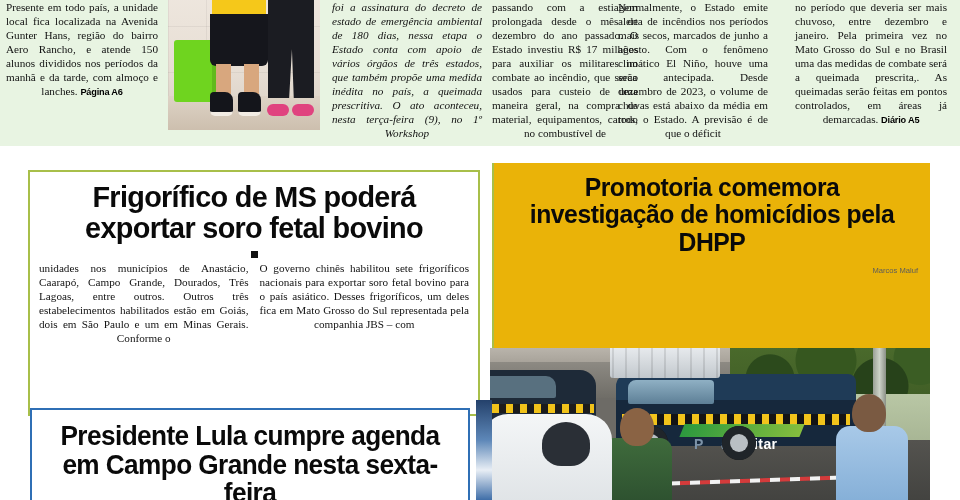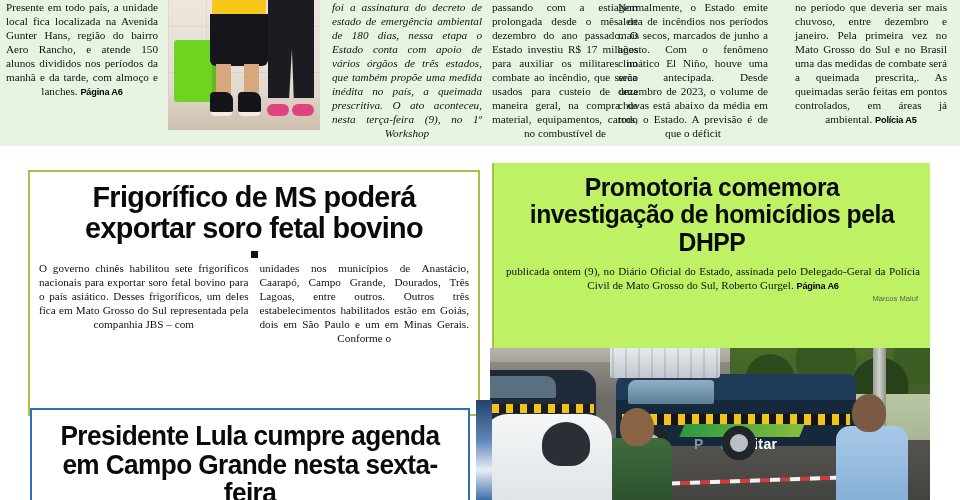--- a/index.html
+++ b/index.html
@@ -152,21 +152,21 @@
     gap: 11px;
     padding: 0 9px;
   }
   #frigorifico-cols > div { flex: 1 1 0; }
 
   
   #box-promotoria {
     position: absolute;
     left: 492px; top: 163px;
     width: 438px; height: 337px;
-    background: #bef264;
+    background: #eab308;
     border-left: 2px solid #a8bf4a;
     box-sizing: border-box;
   }
   #headline-promotoria {
     font-family: "Liberation Sans", sans-serif;
     font-weight: bold;
     font-size: 25.5px;
     line-height: 1.07;
     text-align: center;
     letter-spacing: -0.5px;
@@ -410,50 +410,46 @@
 
       <div class="top-col body-col" id="top-col-3">
         <span>passando com a estiagem prolongada desde o mês de dezembro do ano passado. O Estado investiu R$ 17 milhões para auxiliar os militares no combate ao incêndio, que serão usados para custeio de uma maneira geral, na compra de material, equipamentos, carros, no combustível de</span>
       </div>
 
       <div class="top-col body-col" id="top-col-4">
         <span>Normalmente, o Estado emite alerta de incêndios nos períodos mais secos, marcados de junho a agosto. Com o fenômeno climático El Niño, houve uma seca antecipada. Desde dezembro de 2023, o volume de chuvas está abaixo da média em todo o Estado. A previsão é de que o déficit</span>
       </div>
 
       <div class="top-col body-col" id="top-col-5">
-        <span>no período que deveria ser mais chuvoso, entre dezembro e janeiro. Pela primeira vez no Mato Grosso do Sul e no Brasil uma das medidas de combate será a queimada prescrita,. As queimadas serão feitas em pontos controlados, em áreas já ambiental.</span>
-        <span class="page-ref">Polícia A5</span>
+        <span>no período que deveria ser mais chuvoso, entre dezembro e janeiro. Pela primeira vez no Mato Grosso do Sul e no Brasil uma das medidas de combate será a queimada prescrita,. As queimadas serão feitas em pontos controlados, em áreas já demarcadas.</span>
+        <span class="page-ref">Diário A5</span>
       </div>
 
     </div>
   </div>
 
   <div id="gutter-left"></div>
   <div id="gutter-bottom"></div>
 
   <div id="box-frigorifico">
     <div id="headline-frigorifico">Frigorífico de MS poderá exportar soro fetal bovino</div>
     <div id="frigorifico-sep"></div>
     <div id="frigorifico-cols">
       <div class="body-col">
+        <span>unidades nos municípios de Anastácio, Caarapó, Campo Grande, Dourados, Três Lagoas, entre outros. Outros três estabelecimentos habilitados estão em Goiás, dois em São Paulo e um em Minas Gerais. Conforme o</span>
+      </div>
+      <div class="body-col">
         <span>O governo chinês habilitou sete frigoríficos nacionais para exportar soro fetal bovino para o país asiático. Desses frigoríficos, um deles fica em Mato Grosso do Sul representada pela companhia JBS – com</span>
-      </div>
-      <div class="body-col">
-        <span>unidades nos municípios de Anastácio, Caarapó, Campo Grande, Dourados, Três Lagoas, entre outros. Outros três estabelecimentos habilitados estão em Goiás, dois em São Paulo e um em Minas Gerais. Conforme o</span>
       </div>
     </div>
   </div>
 
   <div id="box-promotoria">
     <div id="headline-promotoria">Promotoria comemora investigação de homicídios pela DHPP</div>
     <div id="promotoria-cols">
-      <div class="body-col">
-        <span>publicada ontem (9), no Diário Oficial do Estado, assinada pelo Delegado-Geral da Polícia Civil de Mato Grosso do Sul, Roberto Gurgel.</span>
-        <span class="page-ref">Página A6</span>
-      </div>
     </div>
     <div id="photo-credit">Marcos Maluf</div>
   </div>
 
   <div id="photo-police">
     <div class="pp-sky"></div>
     <div class="pp-bg-road"></div>
     <div class="pp-trees"></div>
     <div class="pp-wall"></div>
     <div class="pp-pole"></div>

